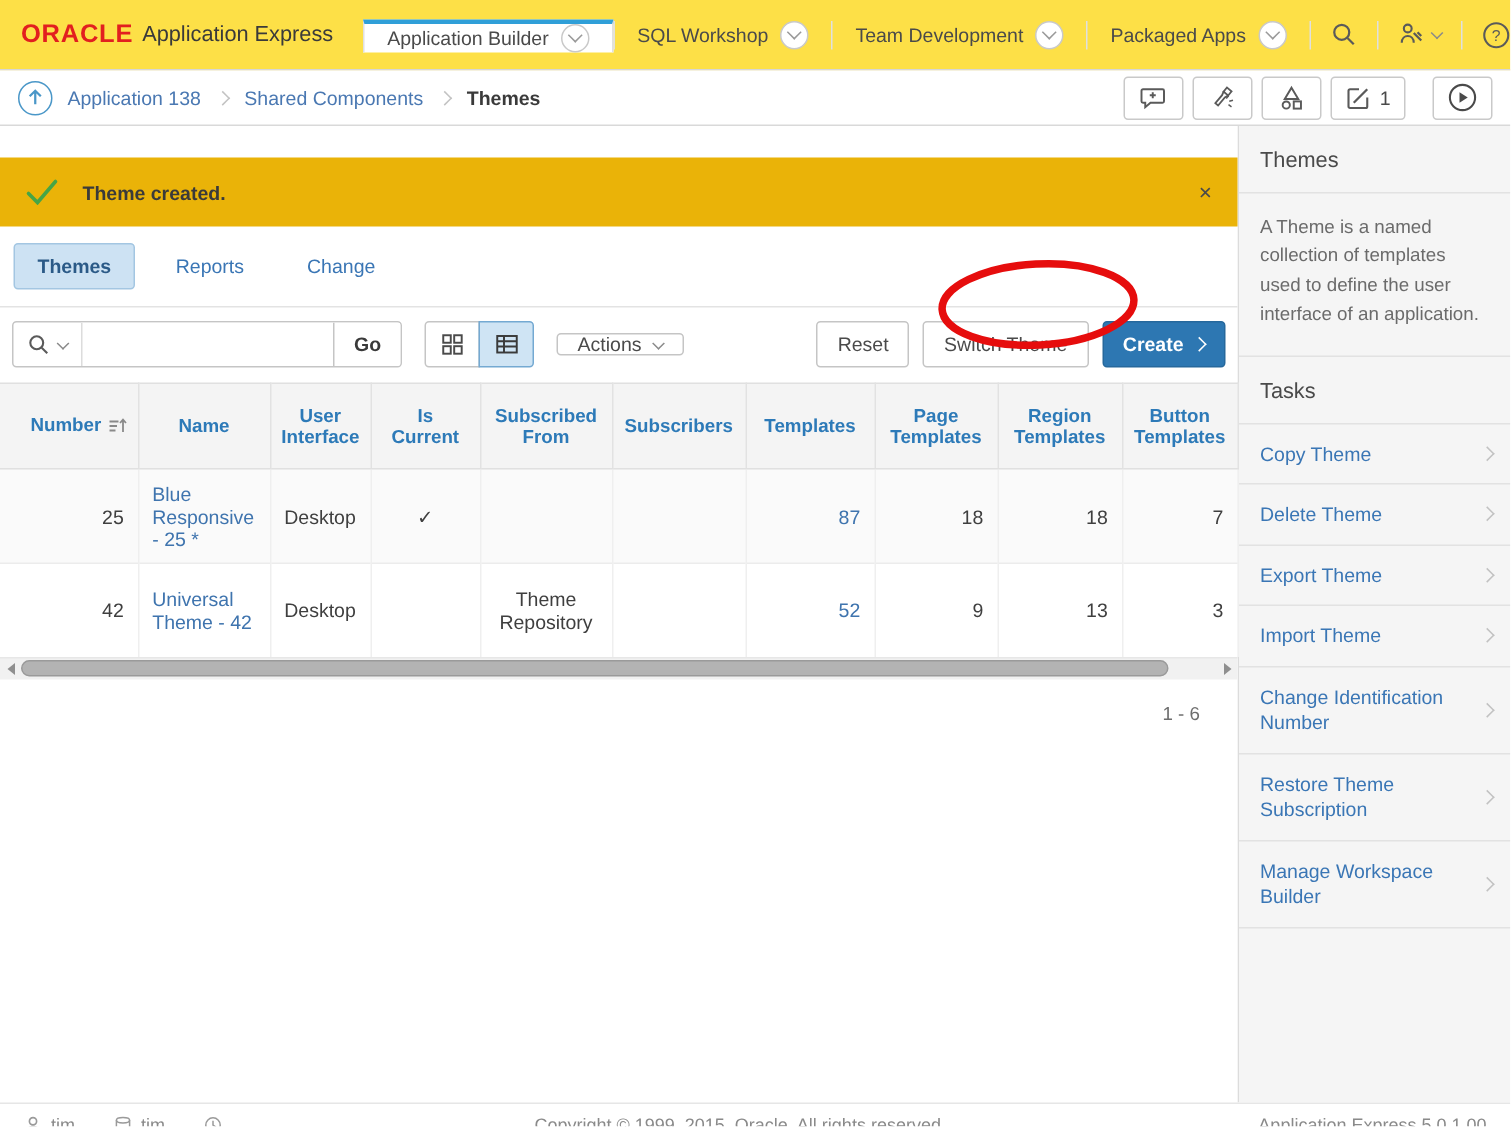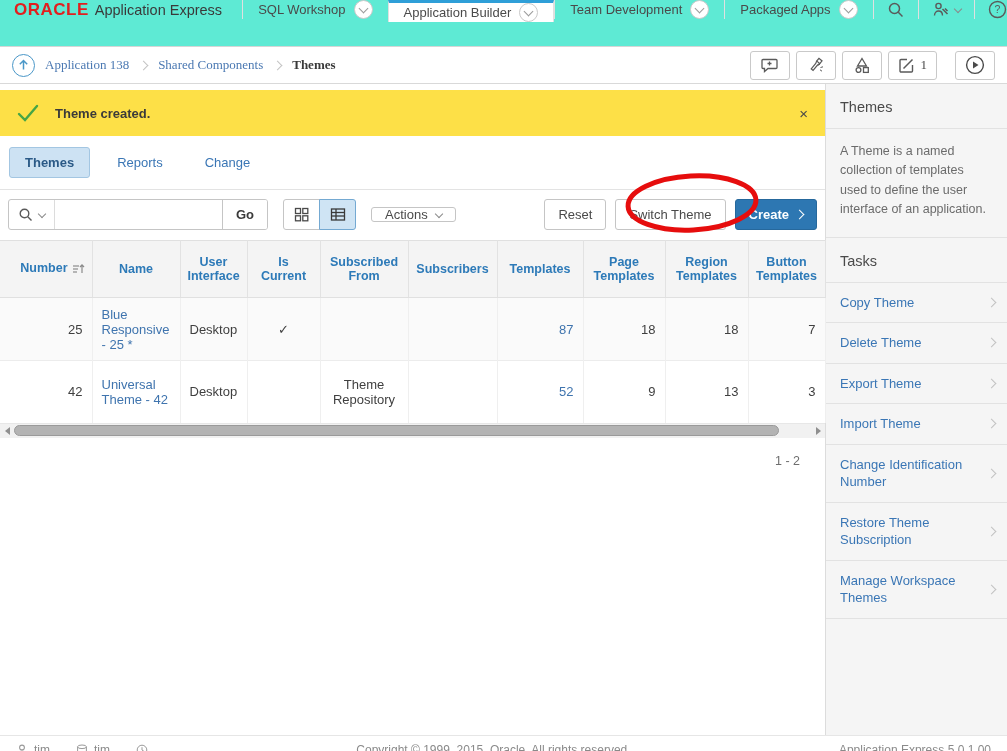--- a/index.html
+++ b/index.html
@@ -1,50 +1,50 @@
 <!DOCTYPE html>
 <html><head>
 <meta charset="utf-8">
 <style>
   * { margin:0; padding:0; box-sizing:border-box; }
   body { font-family:"Liberation Sans", sans-serif; background:#fff; }
   .app { position:relative; width:1007px; height:751px; overflow:hidden; background:#fff; }
 
   
-  .topnav { display:flex; align-items:flex-start; height:47px; background:#5eead4; border-bottom:1px solid #d6d6d6; }
+  .topnav { display:flex; align-items:center; height:47px; background:#fde047; border-bottom:1px solid #d6d6d6; }
   .brand { display:flex; align-items:center; padding:0 20px 0 14px; white-space:nowrap; }
   .brand .oracle { color:#e21f1f; font-weight:bold; font-size:17px; letter-spacing:.5px; margin-right:6px; }
   .brand .suffix { font-size:14.5px; color:#3a3a3a; }
   .nav-tab { display:flex; align-items:center; gap:8px; padding:0 15px; font-size:13px; color:#4a4a4a;
              border-left:1px solid #e0e0e0; cursor:pointer; white-space:nowrap; position:relative; }
   .nav-tab.active { background:#fff; border-top:3px solid #2f9fd8; margin-bottom:-1px; border-right:1px solid #e0e0e0; }
   .circ { width:19px; height:19px; border:1px solid #c9c9c9; border-radius:50%; display:flex; align-items:center; justify-content:center; background:#fff; }
   .caret-down { width:7px; height:7px; border-right:1.6px solid #9a9a9a; border-bottom:1.6px solid #9a9a9a; transform:rotate(45deg); margin-top:-3px; }
   .nav-icons { margin-left:auto; display:flex; align-items:stretch; }
   .nav-icon-btn { display:flex; align-items:center; justify-content:center; gap:5px; padding:0 13px; border-left:1px solid #e0e0e0; cursor:pointer; }
   .mini-caret { width:6px; height:6px; border-right:1.4px solid #8a8a8a; border-bottom:1.4px solid #8a8a8a; transform:rotate(45deg); margin-top:-2px; }
 
   
-  .crumbbar { display:flex; align-items:center; height:37px; background:#fff; border-bottom:1px solid #d9d9d9; padding:0 12px;font-family:Liberation Serif, serif; }
+  .crumbbar { display:flex; align-items:center; height:37px; background:#fff; border-bottom:1px solid #d9d9d9; padding:0 12px; }
   .upcirc { width:23px; height:23px; border:1.5px solid #4a97c8; border-radius:50%; display:flex; align-items:center; justify-content:center; margin-right:10px; cursor:pointer; }
   .crumb { font-size:13px; color:#4a78b2; cursor:pointer; }
   .crumb.current { color:#3a3a3a; font-weight:bold; cursor:default; }
   .crumb-sep { width:7px; height:7px; border-right:1.3px solid #c3c3c3; border-bottom:1.3px solid #c3c3c3; transform:rotate(-45deg); margin:0 11px; }
   .bc-actions { margin-left:auto; display:flex; align-items:center; gap:6px; }
   .tool-btn { display:flex; align-items:center; justify-content:center; gap:6px; min-width:40px; height:29px; padding:0 9px;
               border:1px solid #c9c9c9; border-radius:3px; background:#fff; cursor:pointer; font-size:13px; color:#4a4a4a; }
   .tool-btn.run { margin-left:12px; }
 
   
   .content-row { display:flex; height:651px; }
   .main { width:825px; position:relative; background:#fff; }
   .sidebar { width:182px; background:#f5f5f5; border-left:1px solid #dcdcdc; }
 
   
-  .banner { margin-top:6px; height:46px; background:#fde047; display:flex; align-items:center; padding:0 17px; }
+  .banner { margin-top:21px; height:46px; background:#eab308; display:flex; align-items:center; padding:0 17px; }
   .banner-text { font-size:13px; font-weight:bold; color:#3a3a3a; margin-left:16px; }
   .banner-close { margin-left:auto; font-size:15px; color:#4a4a4a; cursor:pointer; line-height:1; }
 
   
   .ptabs { display:flex; align-items:center; gap:12px; padding:11px 9px; border-bottom:1px solid #e3e3e3; }
   .ptab { font-size:13px; color:#3a76b5; padding:7px 15px; cursor:pointer; }
   .ptab.active { background:#cde2f3; border:1px solid #a3c6e2; border-radius:3px; color:#2b5a87; font-weight:bold; }
 
   
   .toolbar { display:flex; align-items:center; padding:9px 8px 10px; position:relative; }
@@ -109,28 +109,28 @@
 </head>
 <body>
 
 <div class="app">
 
   <div class="topnav">
     <div class="brand">
       <span class="oracle">ORACLE</span>
       <span class="suffix">Application Express</span>
     </div>
-    <div class="nav-tab">
-      <span>SQL Workshop</span>
+    <div class="nav-tab active">
+      <span>Application Builder</span>
       <span class="circ">
           <span class="caret-down"></span>
         </span>
     </div>
-    <div class="nav-tab active">
-      <span>Application Builder</span>
+    <div class="nav-tab">
+      <span>SQL Workshop</span>
       <span class="circ">
           <span class="caret-down"></span>
         </span>
     </div>
     <div class="nav-tab">
       <span>Team Development</span>
       <span class="circ">
           <span class="caret-down"></span>
         </span>
     </div>
@@ -348,21 +348,21 @@
             <span class="tri-l"></span>
           </span>
         <span class="hs-track">
             <span class="hs-thumb"></span>
           </span>
         <span class="hs-arrow">
             <span class="tri-r"></span>
           </span>
       </div>
 
-      <div class="pagination">1 - 2</div>
+      <div class="pagination">1 - 6</div>
     </div>
 
     <aside class="sidebar">
       <div class="sb-title">Themes</div>
       <div class="sb-desc">A Theme is a named collection of templates used to define the user interface of an application.</div>
       <div class="sb-title">Tasks</div>
       <div class="sb-task">
           <span>Copy Theme</span>
           <span class="chev-right-g"></span>
         </div>
@@ -380,21 +380,21 @@
         </div>
       <div class="sb-task">
           <span>Change Identification Number</span>
           <span class="chev-right-g"></span>
         </div>
       <div class="sb-task">
           <span>Restore Theme Subscription</span>
           <span class="chev-right-g"></span>
         </div>
       <div class="sb-task">
-          <span>Manage Workspace Themes</span>
+          <span>Manage Workspace Builder</span>
           <span class="chev-right-g"></span>
         </div>
     </aside>
   </div>
 
   <div class="footer">
     <span class="foot-item">
       <svg class="ic" width="12" height="12" viewBox="0 0 12 12">
           <circle cx="6" cy="3.5" r="2.4" fill="none" stroke="#9a9a9a" stroke-width="1.1"></circle>
           <path d="M1.5 11 c.6-3 2.4-4 4.5-4 s3.9 1 4.5 4" fill="none" stroke="#9a9a9a" stroke-width="1.1"></path>

